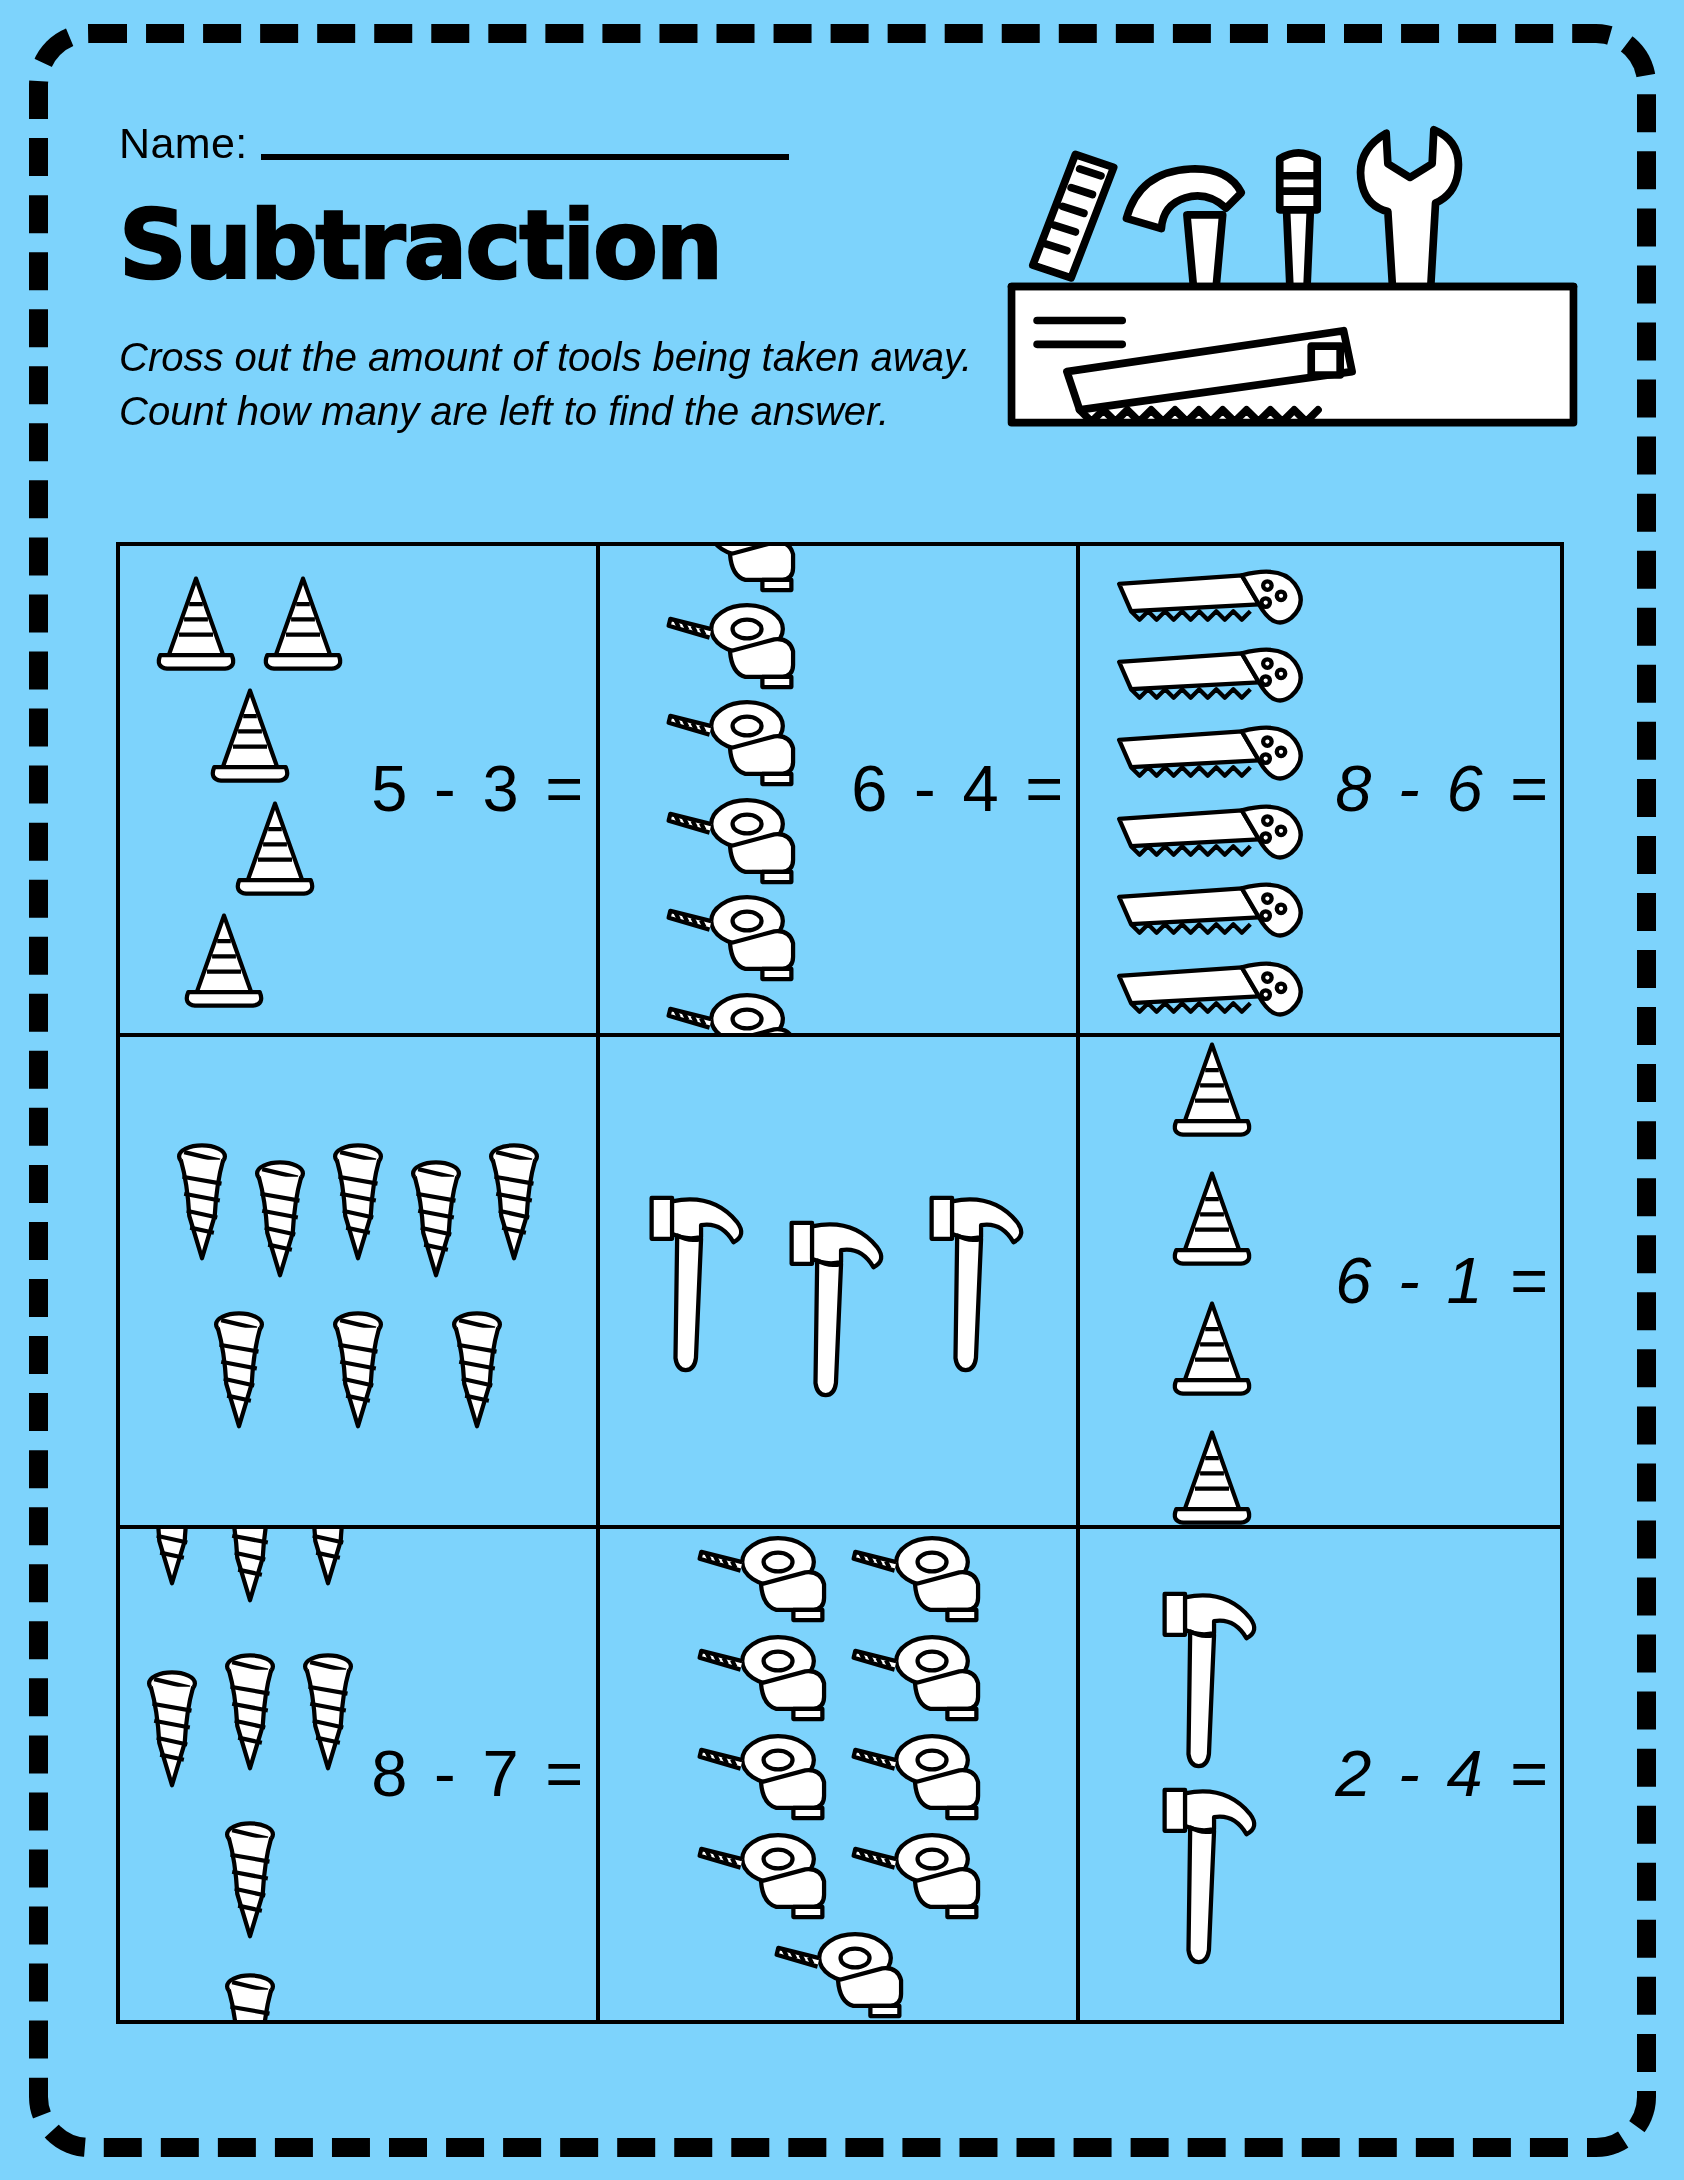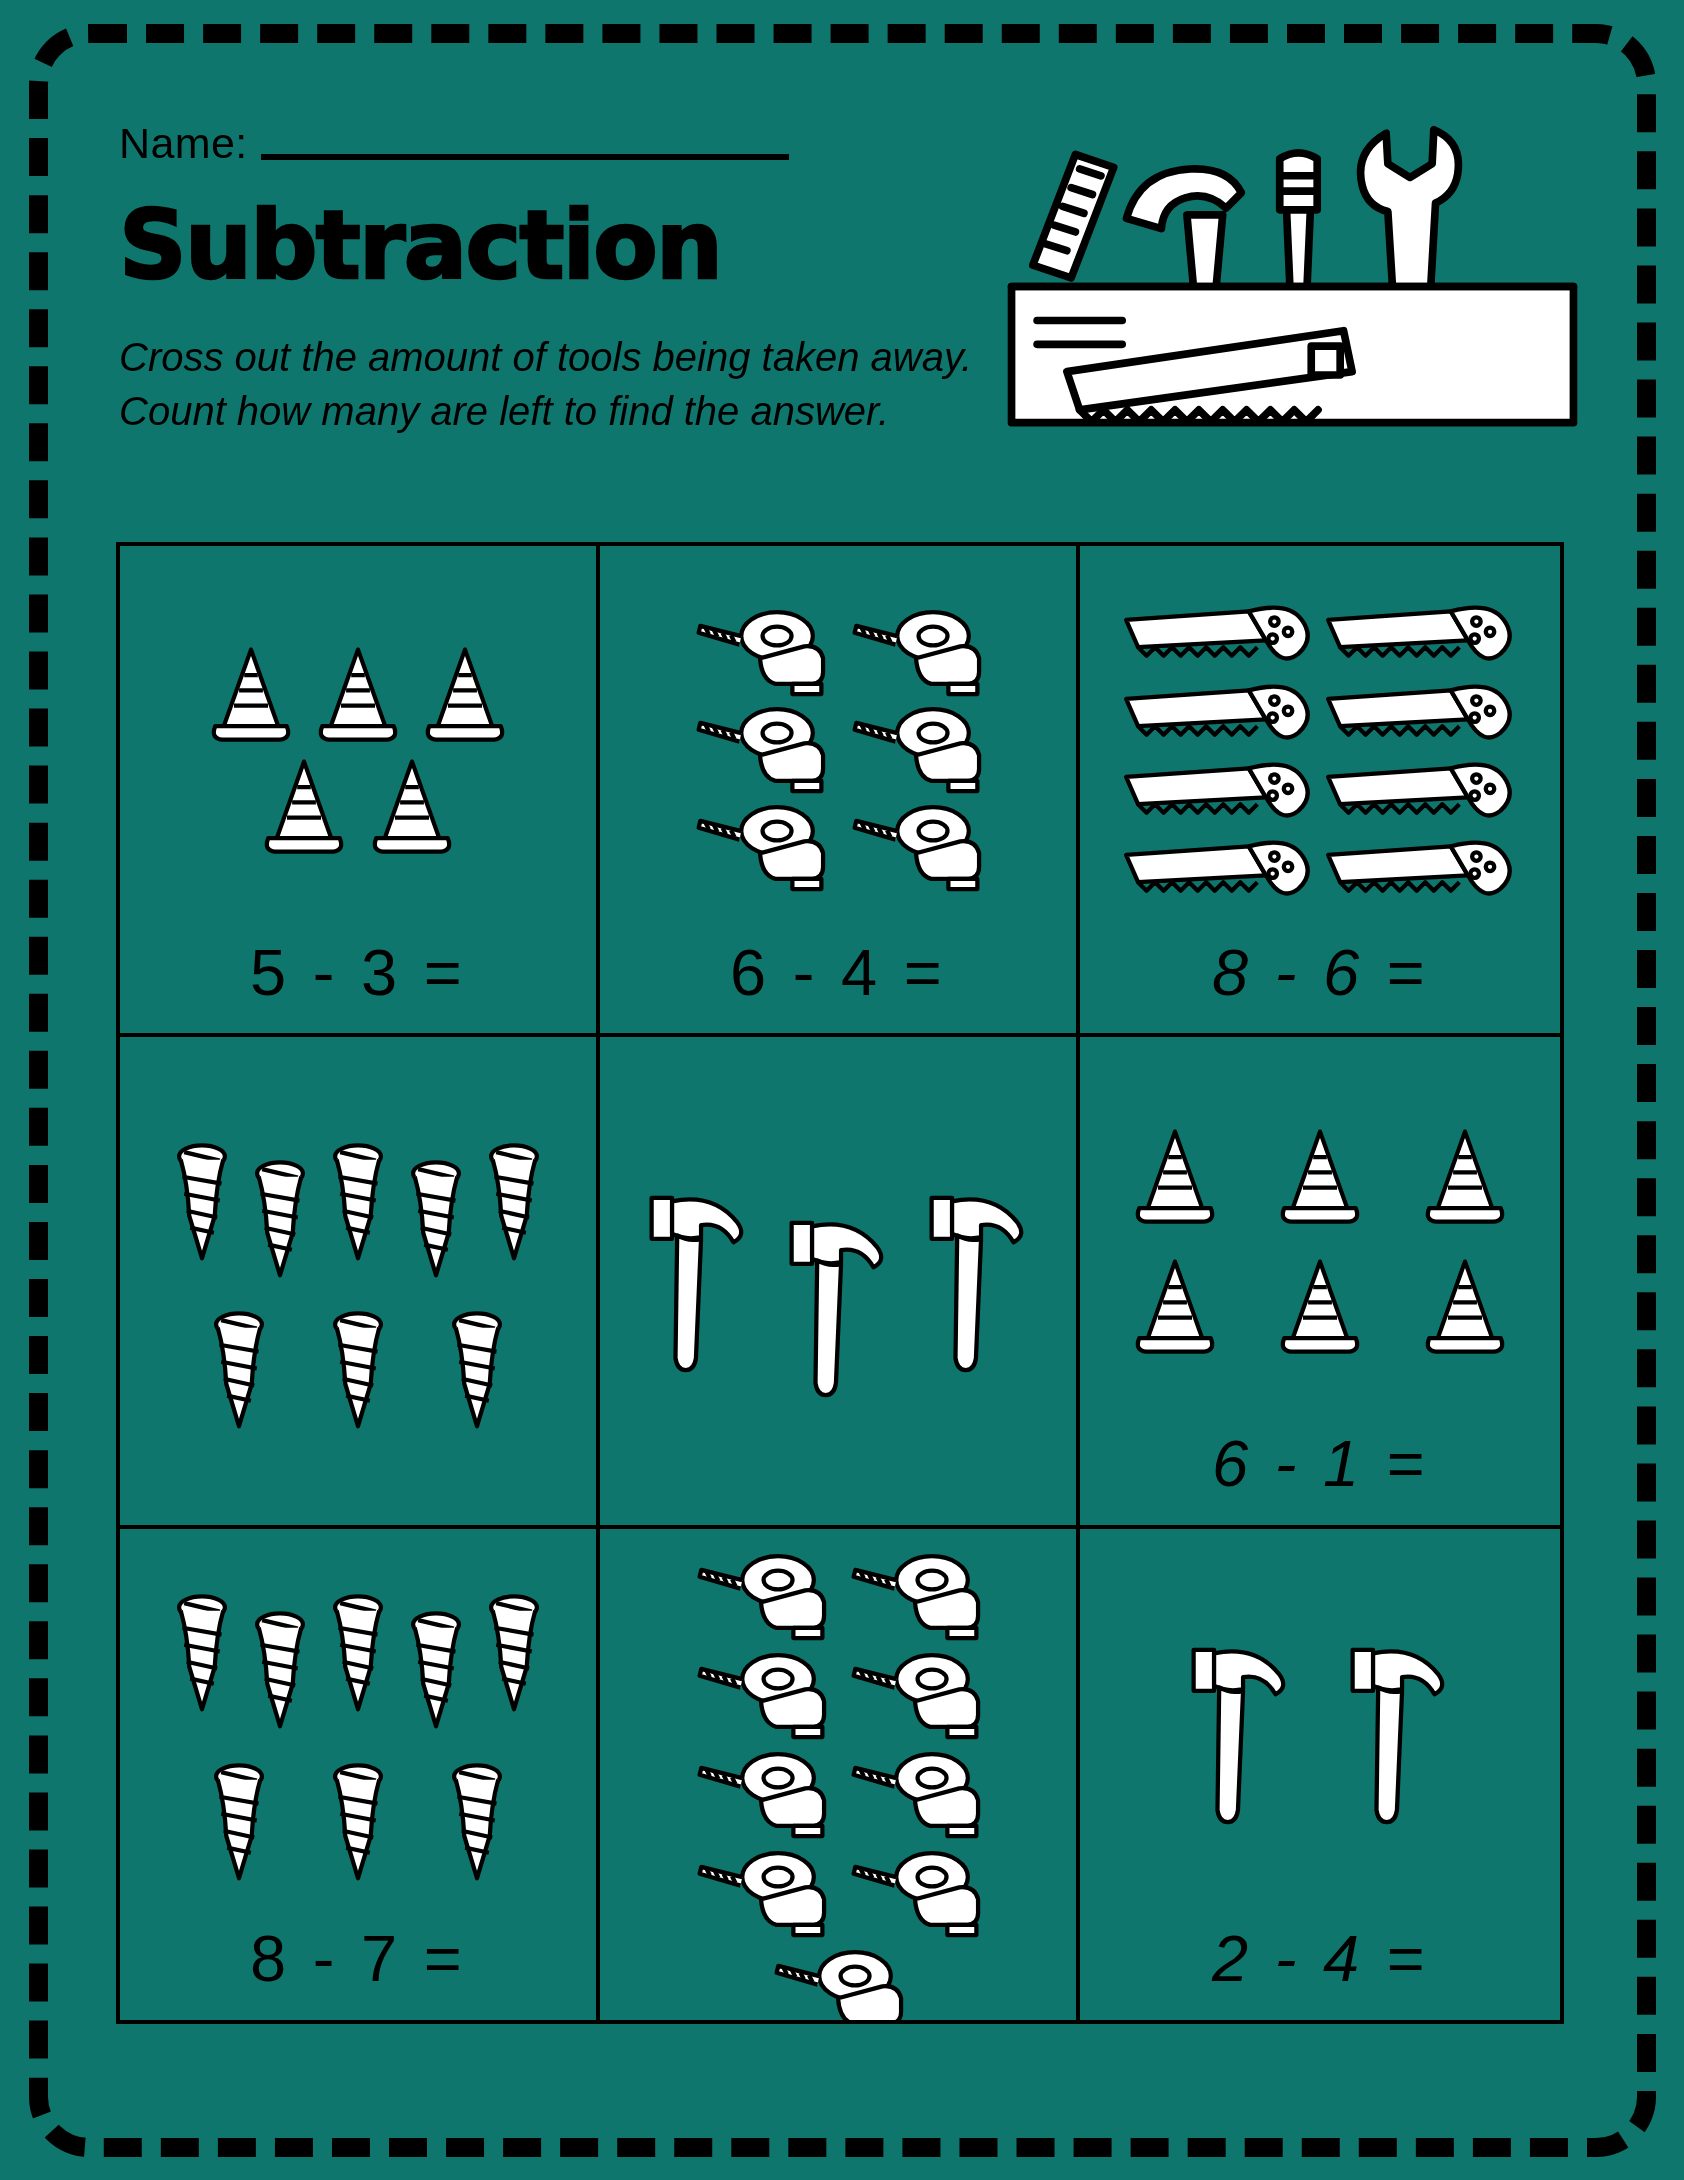--- a/index.html
+++ b/index.html
@@ -14,21 +14,21 @@
     color: #000000;
     overflow: hidden;
   }
 
   .page {
     position: relative;
     width: 1685px;
     height: 2181px;
     box-sizing: border-box;
     padding: 32px;
-    background: #0f766e;
+    background: #7dd3fc;
   }
 
   
   .dashed-frame {
     position: absolute;
     left: 29px;
     top: 24px;
     right: 29px;
     bottom: 24px;
     border: 19px dashed #000;
@@ -112,21 +112,21 @@
     grid-template-columns: 1fr 1fr 1fr;
     grid-template-rows: 1fr 1fr 1fr;
   }
 
   .cell {
     position: relative;
     border-right: 4.3px solid #000;
     border-bottom: 4.3px solid #000;
     box-sizing: border-box;
     display: flex;
-    flex-direction: column;
+    flex-direction: row;
     align-items: center;
     justify-content: space-between;
     padding: 22px 8.5px 15.3px 8.5px;
     overflow: hidden;
   }
   .cell:nth-child(3n) { border-right: none; font-style: italic; }
   .cell:nth-child(n+7) { border-bottom: none; }
 
   .objects {
     flex: 1 1 auto;

